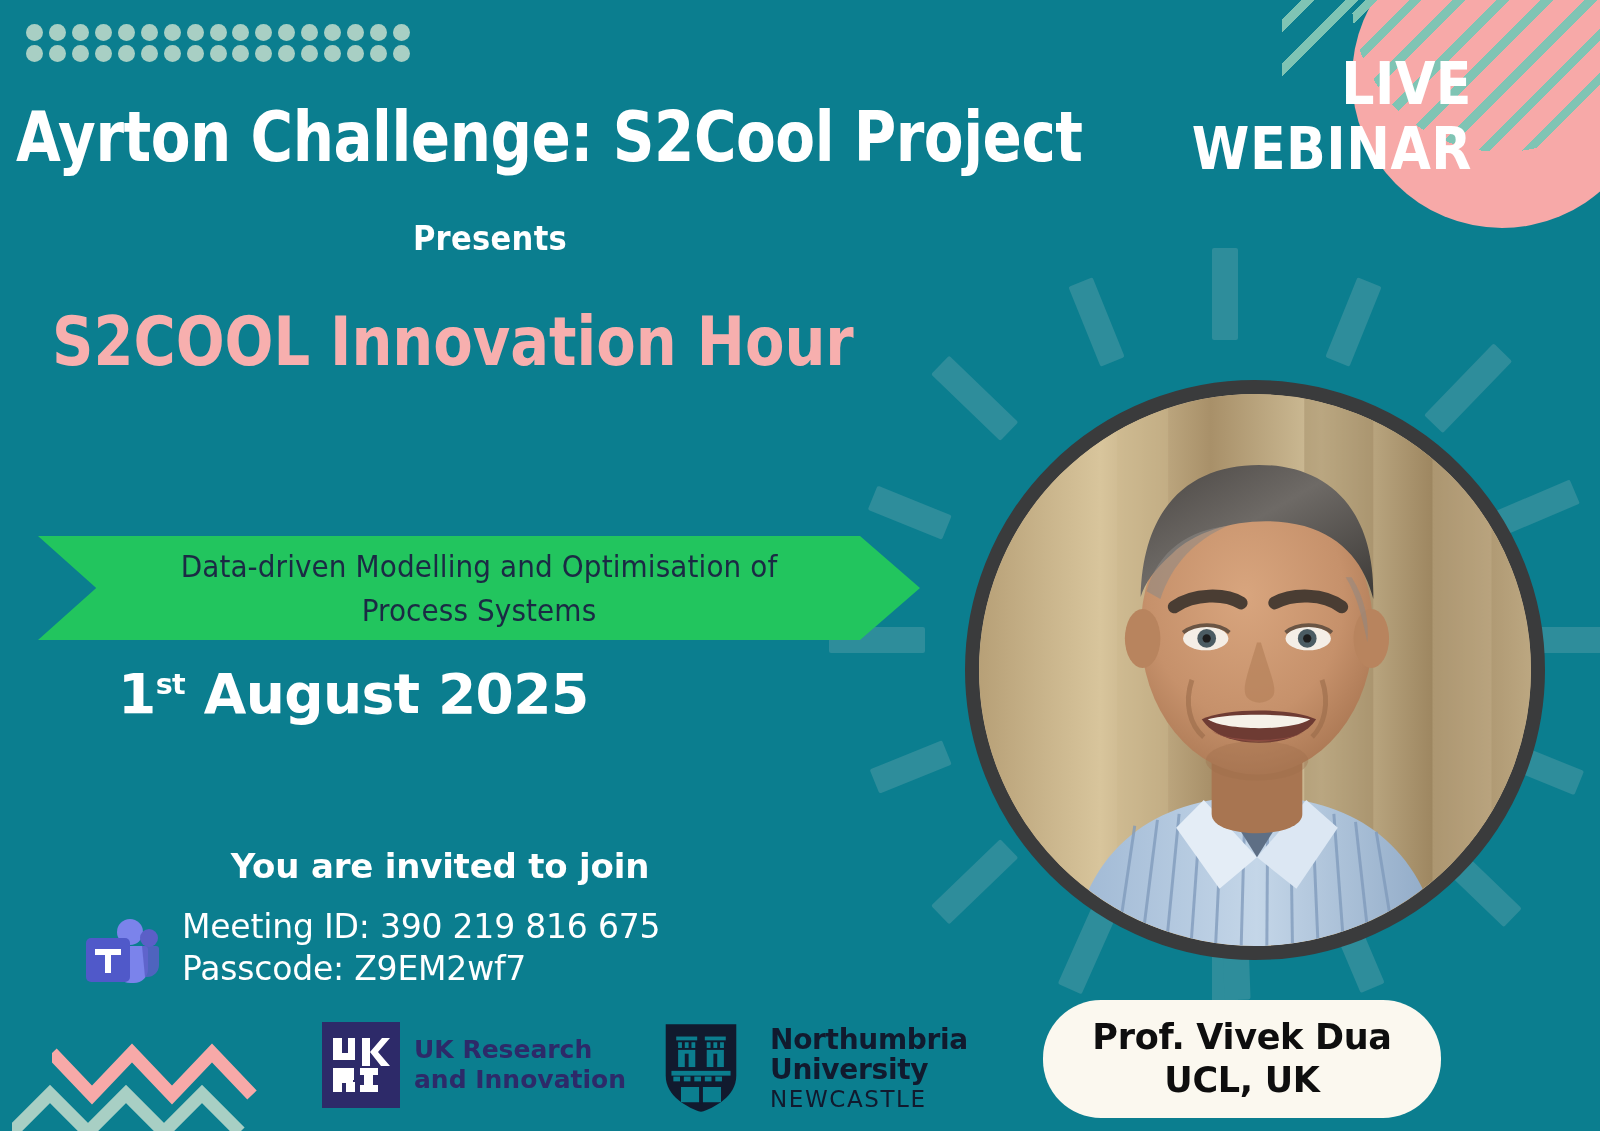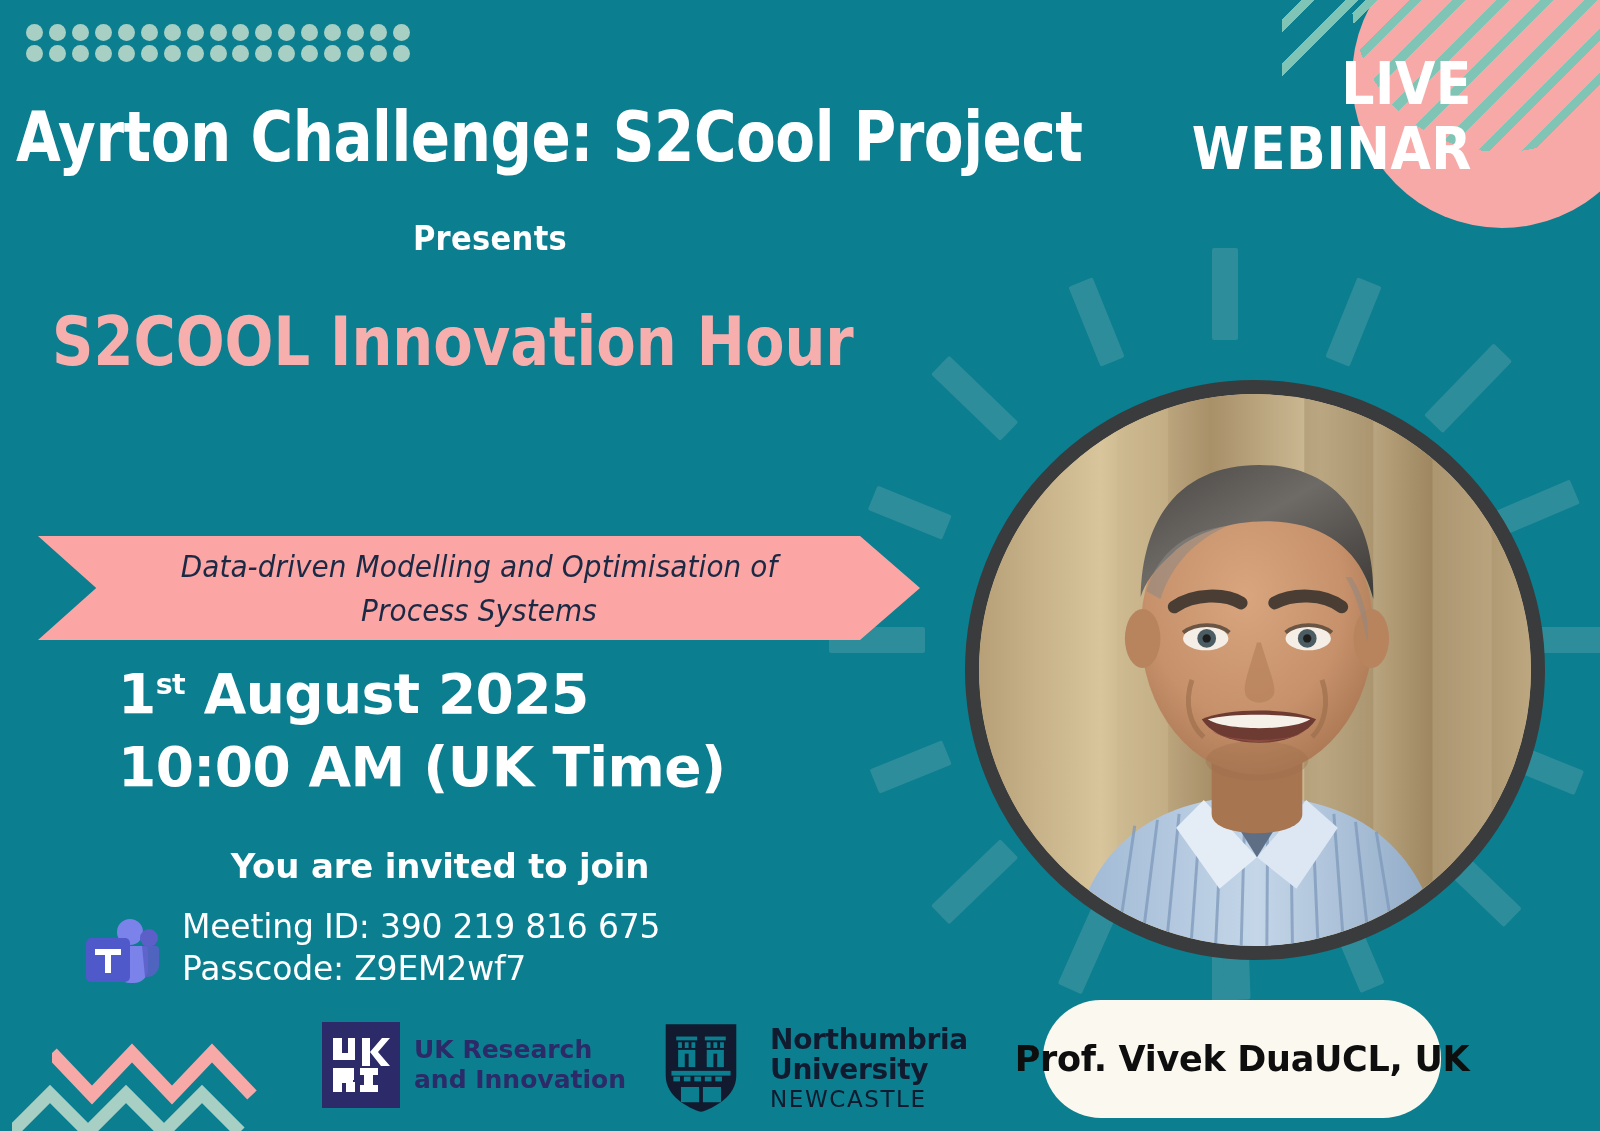--- a/index.html
+++ b/index.html
@@ -168,27 +168,26 @@
   .live-webinar div { white-space: nowrap; }
 
   
   .ribbon {
     position: absolute;
     left: 38px;
     top: 536px;
     width: 882px;
     height: 104px;
     z-index: 7;
-    background: #fca5a5;
+    background: #22c55e;
     -webkit-clip-path: polygon(0% 0%, 93.2% 0%, 100% 50%, 93.2% 100%, 0% 100%, 6.6% 50%);
     clip-path: polygon(0% 0%, 93.2% 0%, 100% 50%, 93.2% 100%, 0% 100%, 6.6% 50%);
     display: flex;
     align-items: center;
     justify-content: center;
-    font-style: italic;
   }
   .ribbon-text {
     color: #1B2A44;
     font-family: "DejaVu Sans Condensed", "Liberation Sans Narrow", "Liberation Sans", sans-serif;
     font-size: 31px;
     line-height: 1.42;
     text-align: center;
     width: 78%;
     font-weight: 400;
     letter-spacing: 0.1px;
@@ -343,20 +342,21 @@
   .name-pill {
     position: absolute;
     left: 1043px;
     top: 1000px;
     width: 398px;
     height: 118px;
     z-index: 8;
     background: #FBF8EF;
     border-radius: 58px;
     display: flex;
+    flex-direction: column;
     align-items: center;
     justify-content: center;
   }
   .name-pill .nm {
     color: #0E0E0E;
     font-family: "DejaVu Sans", "Liberation Sans", sans-serif;
     font-weight: 700;
     font-size: 35px;
     line-height: 1.22;
     letter-spacing: -0.3px;
@@ -451,21 +451,20 @@
 
   <div class="ribbon">
     <div class="ribbon-text">
       <span>Data-driven Modelling and Optimisation of</span><br>
       <span>Process Systems</span>
     </div>
   </div>
 
   <div class="date-block">
     <div class="date-line"><span>1</span><sup>st</sup><span> August 2025</span></div>
-    <div class="time-line">10:00 AM (UK Time)</div>
   </div>
   <div class="invite">You are invited to join</div>
 
   <div class="teams-block">
     <div class="teams-logo">
       <svg viewBox="0 0 84 76" width="84" height="76" aria-hidden="true">
         <circle cx="52" cy="20" r="13" fill="#7B83EB"></circle>
         <circle cx="71" cy="26" r="9" fill="#5B5FC7"></circle>
         <path d="M44 34 h22 a4 4 0 0 1 4 4 v19 a14 14 0 0 1 -14 14 h-4 a14 14 0 0 1 -14 -14 V38 a4 4 0 0 1 4 -4 z" fill="#7B83EB"></path>
         <path d="M64 34 h14 a3 3 0 0 1 3 3 v16 a12 12 0 0 1 -12 12 h-2 z" fill="#5B5FC7" opacity="0.85"></path>

